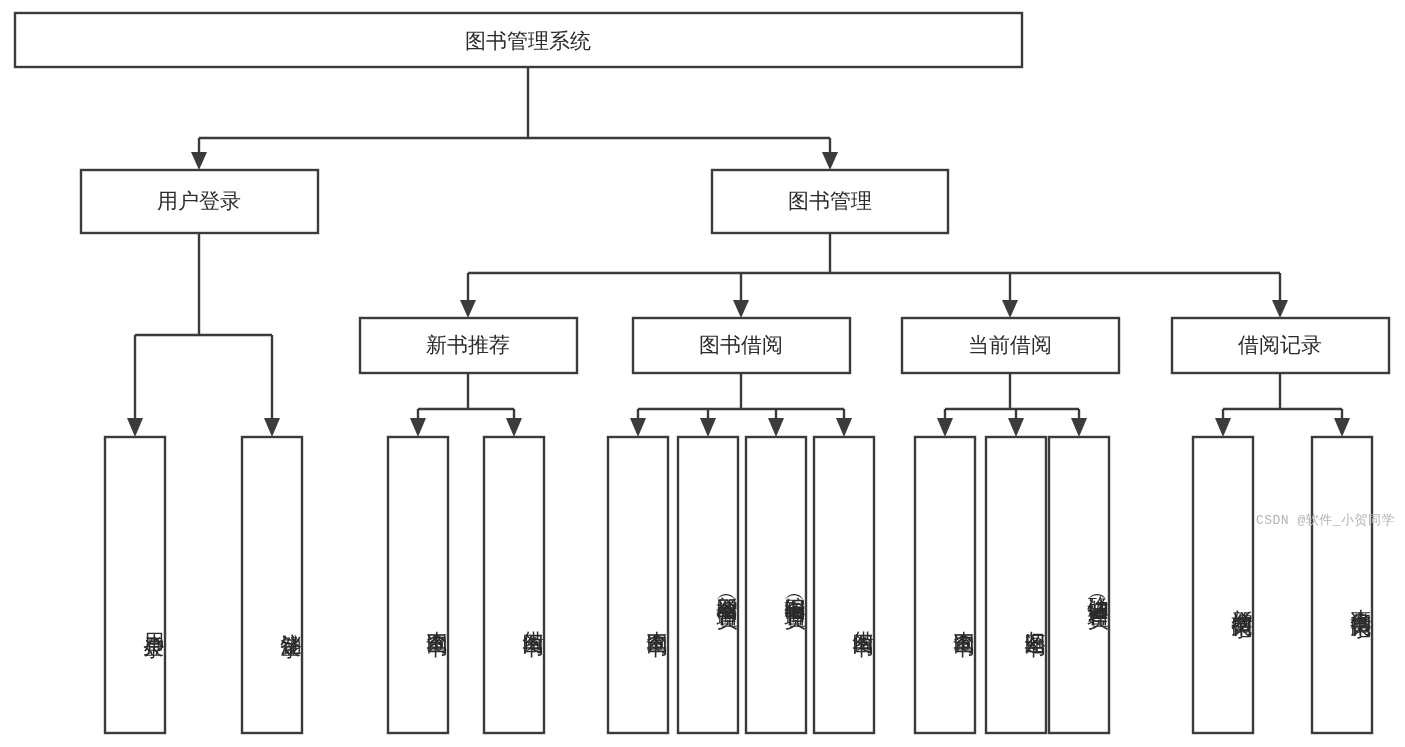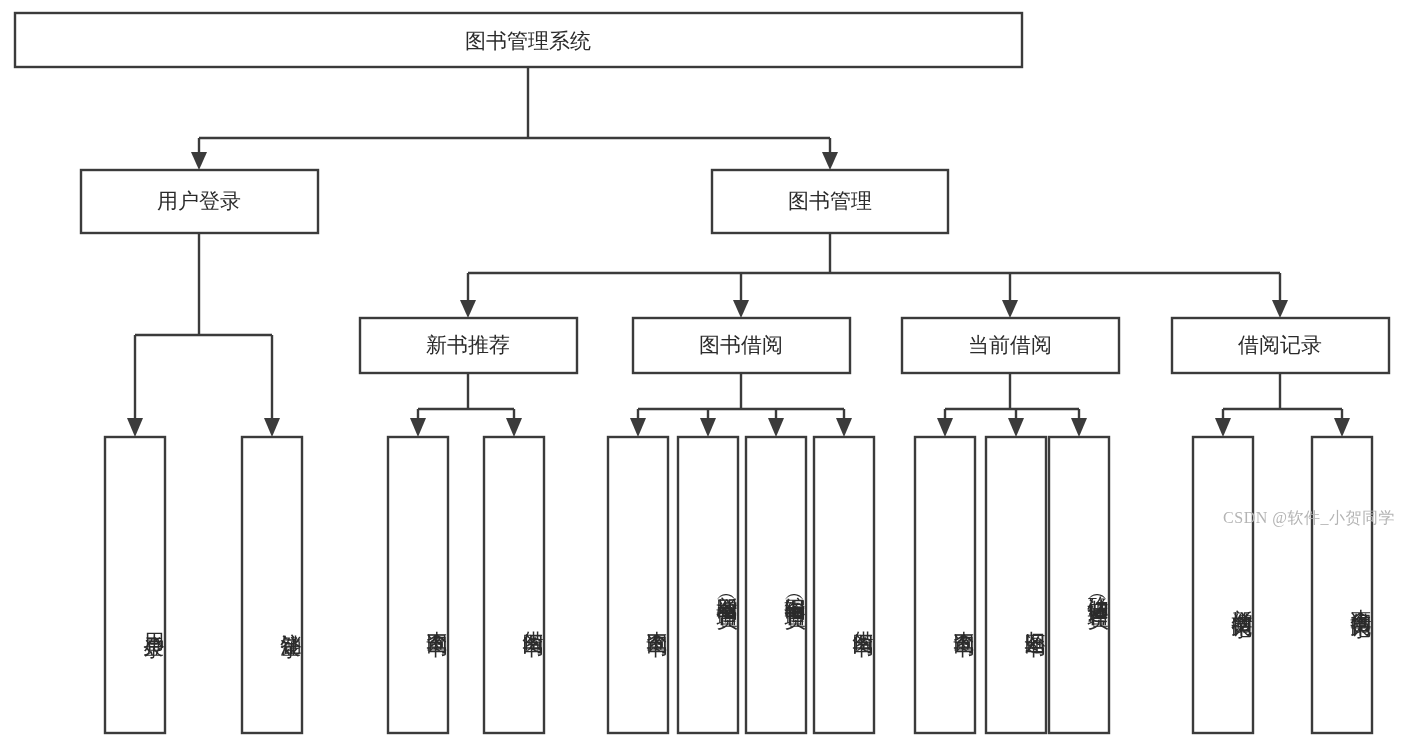--- a/index.html
+++ b/index.html
@@ -60,22 +60,22 @@
     display: flex;
     align-items: flex-start;
     justify-content: center;
     white-space: nowrap;
     pointer-events: none;
   }
   .watermark {
     position: absolute;
     right: 10px;
     bottom: 6px;
-    font-family: Liberation Serif, serif;
-    font-size: 16px;
+    font-family: Liberation Mono, monospace;
+    font-size: 13px;
     color: #b4b4b4;
     letter-spacing: 0.5px;
     white-space: nowrap;
   }
 </style>
 </head>
 <body>
 
 <div id="diagram-root">
 

